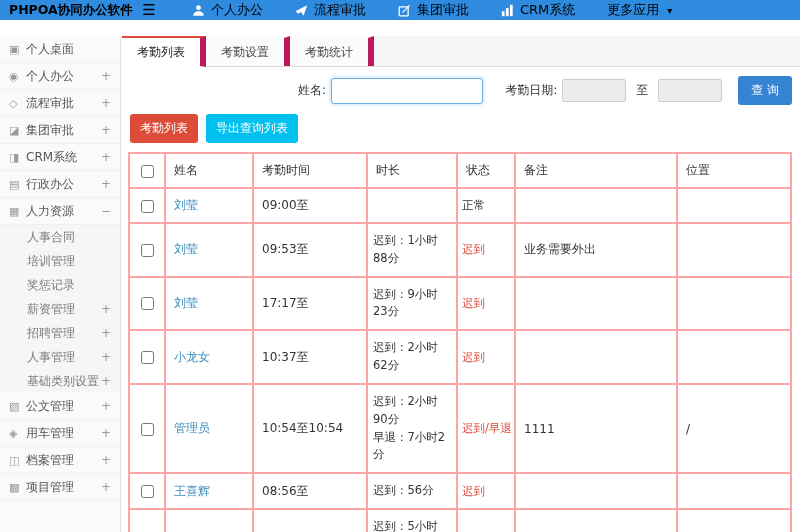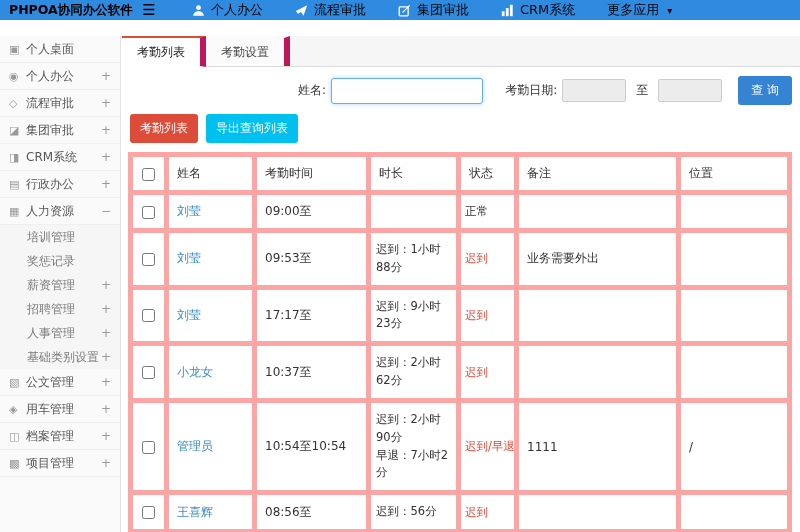--- a/index.html
+++ b/index.html
@@ -59,21 +59,21 @@
   .to-label { margin: 0 10px; }
   .btn { border: none; color: #fff; border-radius: 3px; cursor: pointer; font-size: 12px; font-family: inherit; white-space: nowrap; }
   .btn-search { background: #3583d3; padding: 6px 13px; margin-left: 16px; }
   .actions { display: flex; gap: 8px; padding: 2px 8px 9px; }
   .btn-danger { background: #dd4b39; padding: 6px 10px; }
   .btn-info { background: #00c0ef; padding: 6px 10px; }
   
   .table-wrap { padding: 0 8px 0 6px; }
   table { width: 100%; border-collapse: collapse; table-layout: fixed; }
   th, td {
-    border: 5px solid #fca5a5; padding: 8px; text-align: left;
+    border: 2px solid #fca5a5; padding: 8px; text-align: left;
     font-weight: normal; vertical-align: middle; font-size: 12px; overflow: hidden;
   }
   .col-check { width: 36px; }
   .col-name { width: 88px; }
   .col-time { width: 114px; }
   .col-dur { width: 90px; }
   .col-status { width: 58px; }
   .col-note { width: 162px; }
   td.check, th.check { text-align: center; padding: 8px 4px; }
   input[type="checkbox"] { width: 13px; height: 13px; vertical-align: middle; }
@@ -163,20 +163,23 @@
         <span class="sb-icon">▤</span>
         <span class="sb-label">行政办公</span>
         <span class="sb-expand">+</span>
       </div>
       <div class="sb-item">
         <span class="sb-icon">▦</span>
         <span class="sb-label">人力资源</span>
         <span class="sb-expand">−</span>
       </div>
       <div class="sb-item sub">
+        <span class="sb-label">人事合同</span>
+      </div>
+      <div class="sb-item sub">
         <span class="sb-label">培训管理</span>
       </div>
       <div class="sb-item sub">
         <span class="sb-label">奖惩记录</span>
       </div>
       <div class="sb-item sub">
         <span class="sb-label">薪资管理</span>
         <span class="sb-expand">+</span>
       </div>
       <div class="sb-item sub">
@@ -211,20 +214,21 @@
         <span class="sb-label">项目管理</span>
         <span class="sb-expand">+</span>
       </div>
     </div>
 </aside>
 
 <div class="main">
   <div class="tabs" id="tab-bar">
       <div class="tab active">考勤列表</div>
       <div class="tab">考勤设置</div>
+      <div class="tab">考勤统计</div>
     </div>
 
   <div class="filter">
     <label>姓名:</label>
     <input class="input-name" type="text" value="" style="">
     <div class="date-group">
       <label>考勤日期:</label>
       <input class="input-date" type="text" value="" style="">
       <span class="to-label">至</span>
       <input class="input-date" type="text" value="" style="">

